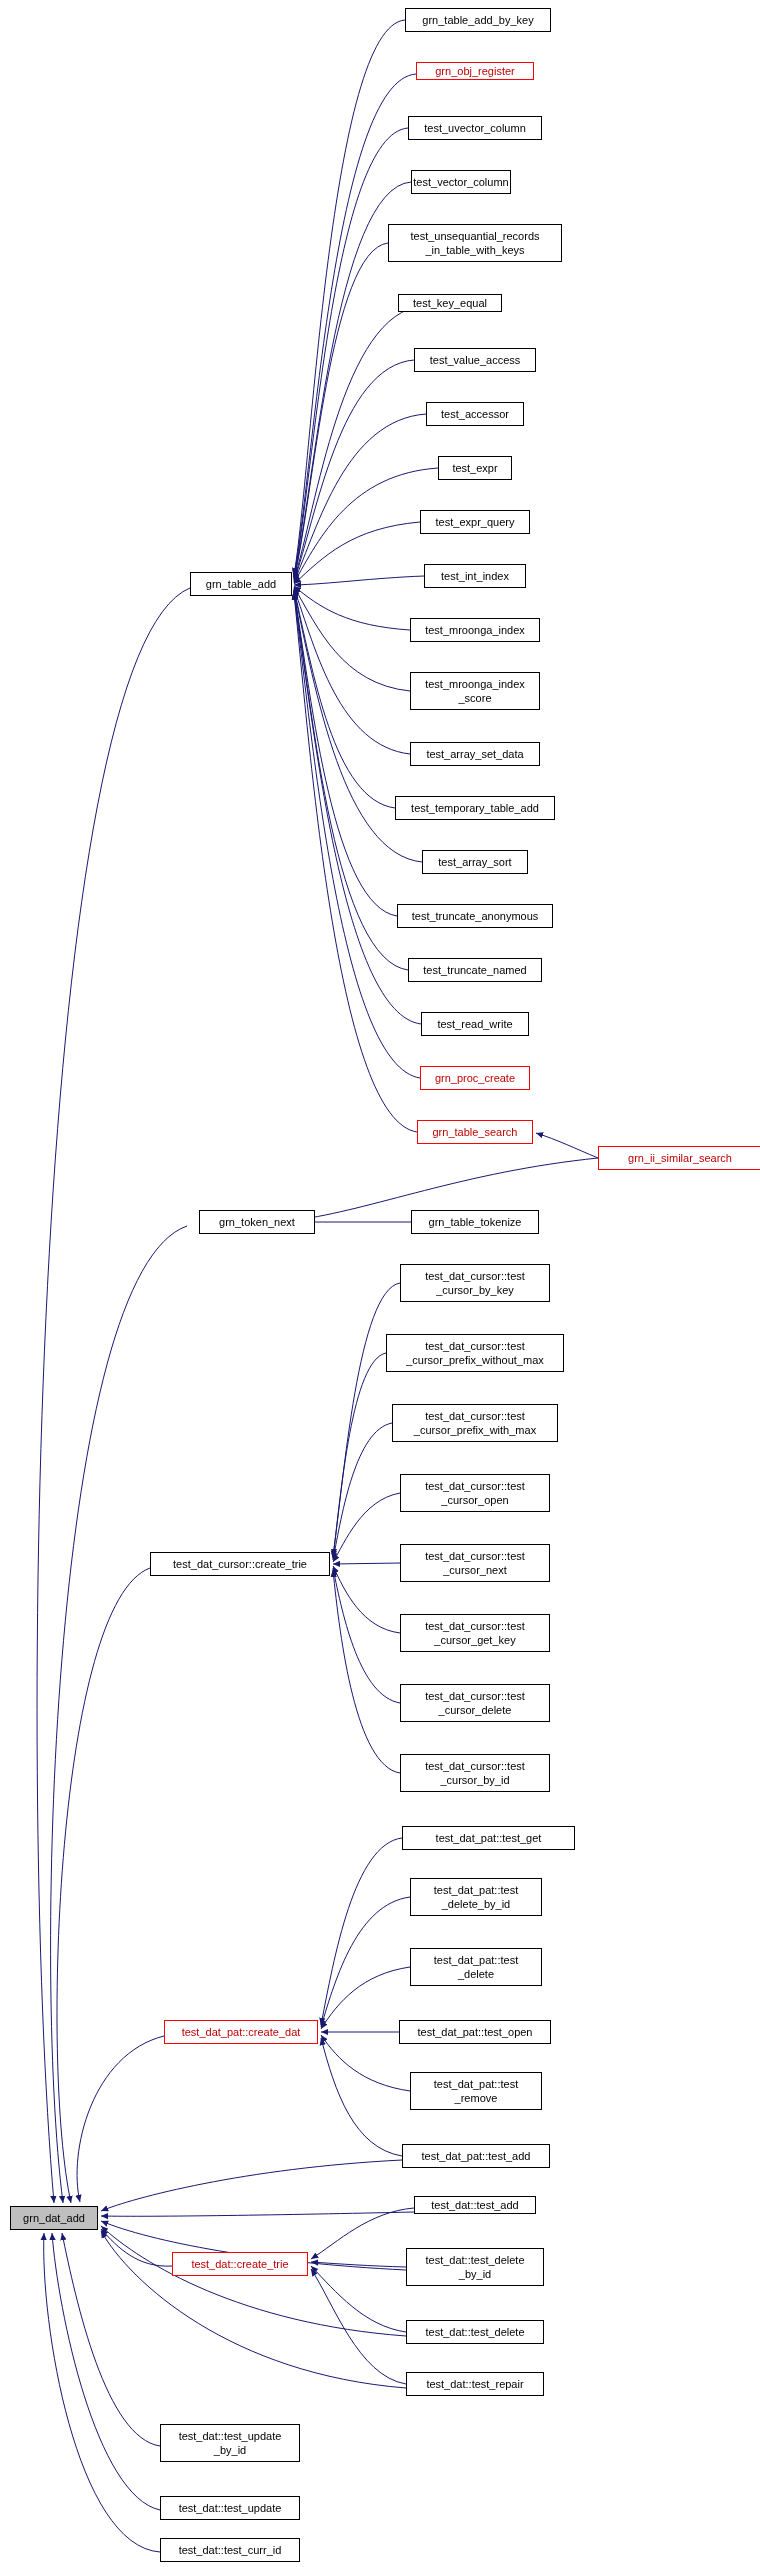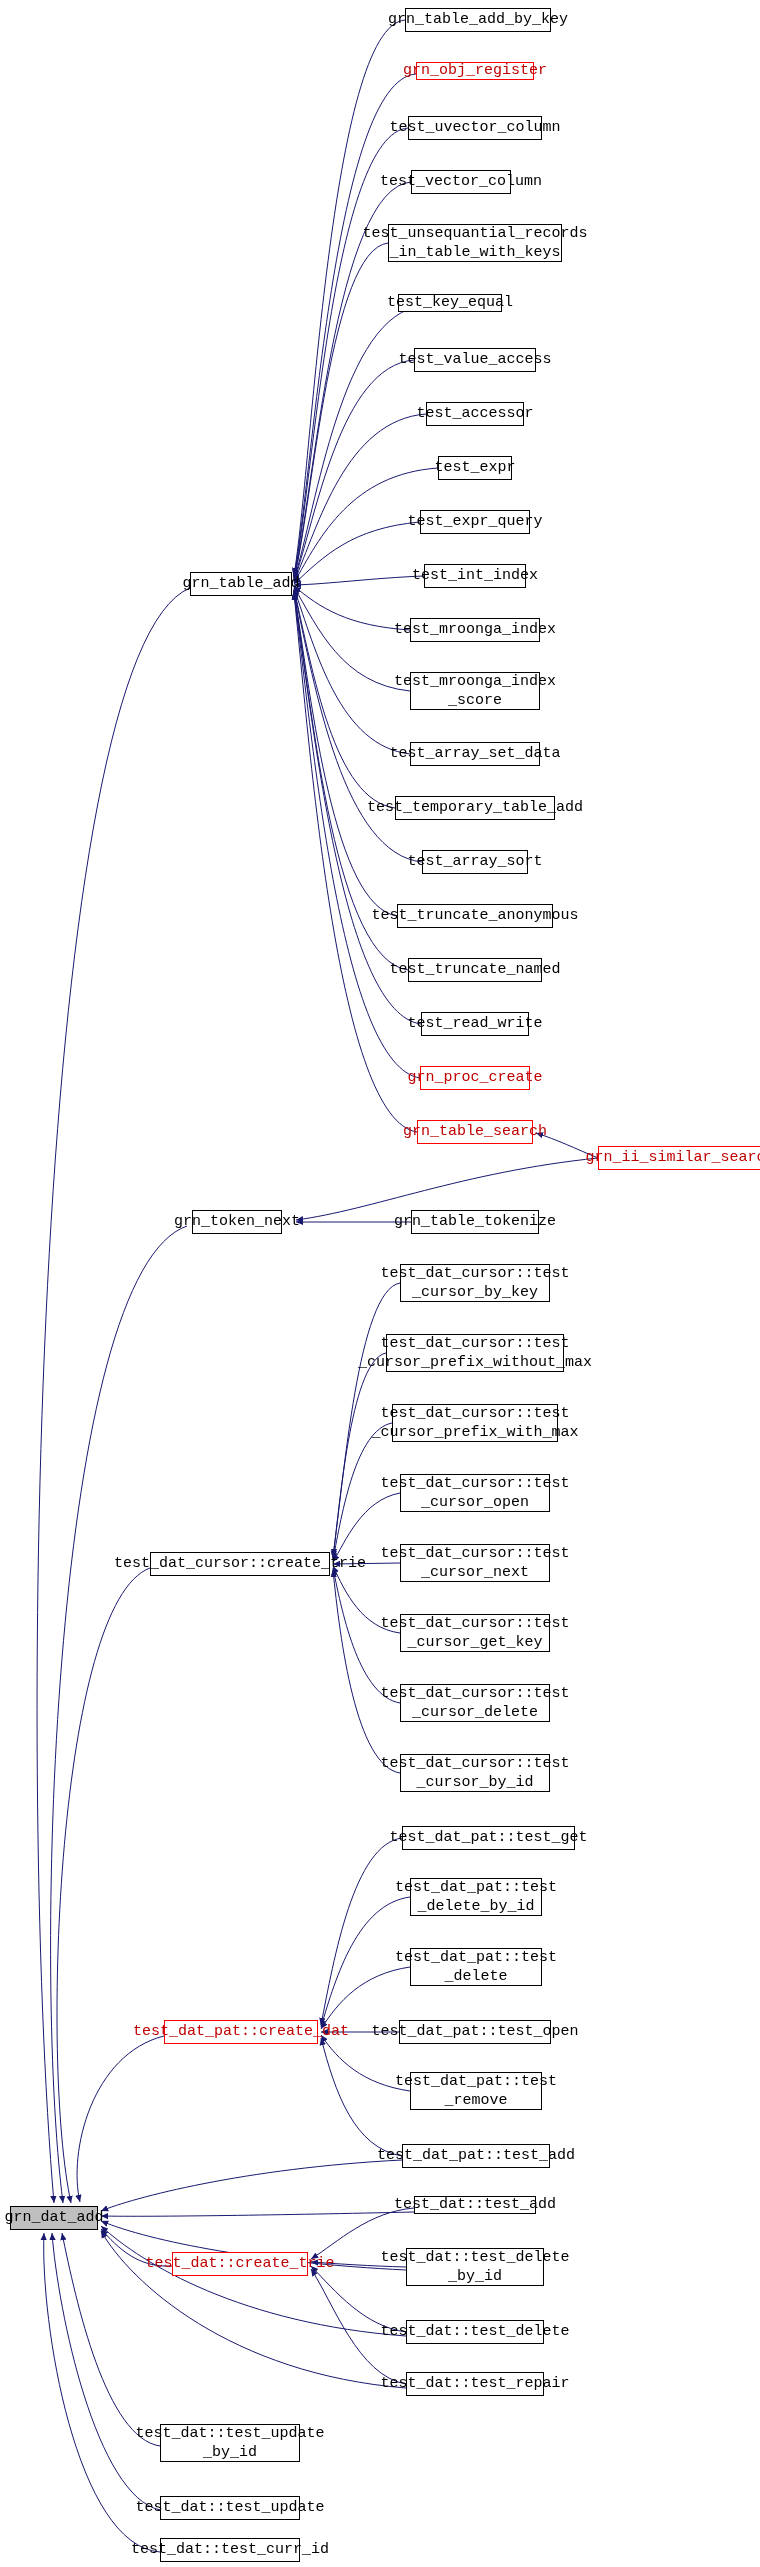--- a/index.html
+++ b/index.html
@@ -5,30 +5,29 @@
   html,body{margin:0;padding:0;background:#ffffff;}
   .canvas{position:relative;width:760px;height:2567px;background:#ffffff;
           font-family:"Liberation Sans","DejaVu Sans",sans-serif;}
   svg.edges{position:absolute;left:0;top:0;pointer-events:none;}
   .node{
     position:absolute;
     box-sizing:border-box;
     background:#ffffff;
     border:1px solid #000000;
     color:#000000;
-    font-size:15px;
+    font-size:11px;
     line-height:1.3;
     display:flex;
     align-items:center;
     justify-content:center;
     text-align:center;
     white-space:pre-line;
     padding:8px 3px;
     cursor:pointer;
-    font-family:Liberation Mono, monospace;
   }
   .node.red{border:1px solid #ff0000;color:#c00000;}
   .node.focus{background:#bfbfbf;cursor:default;}
 </style>
 </head>
 <body>
 
 <div class="canvas">
 
   <svg class="edges" width="760" height="2567" viewBox="0 0 760 2567">
@@ -97,21 +96,21 @@
       <path d="M406,2336 C242,2324 142,2264 101,2226"></path>
       <path d="M406,2388 C230,2374 130,2282 101,2231"></path>
       <path d="M160,2446 C106,2438 76,2302 62,2233"></path>
       <path d="M160,2510 C96,2496 58,2312 52,2233"></path>
       <path d="M160,2552 C76,2546 40,2322 44,2233"></path>
     </g>
   </svg>
 
   <div class="node focus" style="left:10px;top:2206px;width:88px;height:24px;">grn_dat_add</div>
   <div class="node" style="left:190px;top:572px;width:102px;height:24px;">grn_table_add</div>
-  <div class="node" style="left:192px;top:1210px;width:90px;height:24px;">grn_token_next</div>
+  <div class="node" style="left:199px;top:1210px;width:116px;height:24px;">grn_token_next</div>
   <div class="node" style="left:150px;top:1552px;width:180px;height:24px;">test_dat_cursor::create_trie</div>
   <div class="node red" style="left:164px;top:2020px;width:154px;height:24px;">test_dat_pat::create_dat</div>
   <div class="node red" style="left:172px;top:2252px;width:136px;height:24px;">test_dat::create_trie</div>
 
   <div class="node" style="left:405px;top:8px;width:146px;height:24px;">grn_table_add_by_key</div>
   <div class="node red" style="left:416px;top:62px;width:118px;height:16px;">grn_obj_register</div>
   <div class="node" style="left:408px;top:116px;width:134px;height:24px;">test_uvector_column</div>
   <div class="node" style="left:411px;top:170px;width:100px;height:24px;">test_vector_column</div>
   <div class="node" style="left:388px;top:224px;width:174px;height:38px;">test_unsequantial_records
 _in_table_with_keys</div>

